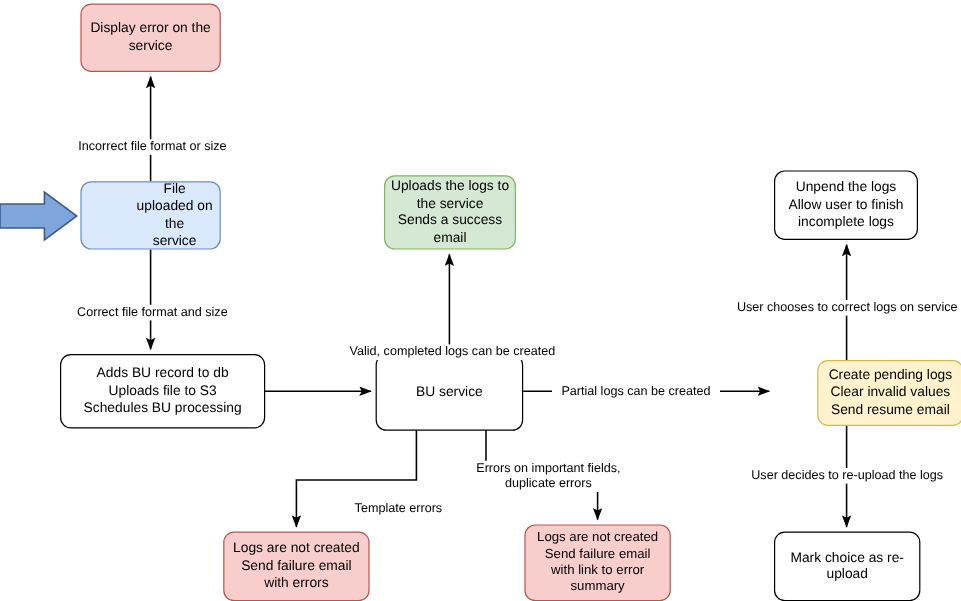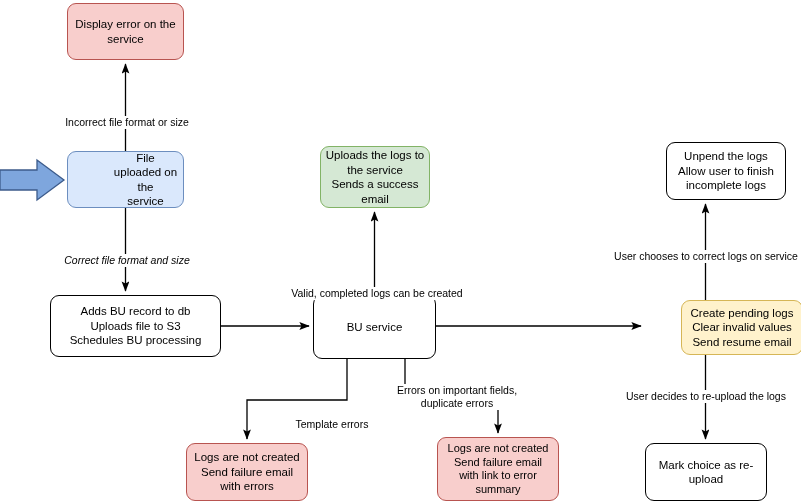--- a/index.html
+++ b/index.html
@@ -98,38 +98,39 @@
   <div class="node blue" style="left:67px;  top:151px; width:117px; height:57px;"><span>File uploaded on the
 service</span></div>
   <div class="node white" style="left:50px;  top:295px; width:171px; height:62px;"><span>Adds BU record to db
 Uploads file to S3
 Schedules BU processing</span></div>
   <div class="node green" style="left:320px; top:146px; width:110px; height:62px;"><span>Uploads the logs to
 the service
 Sends a success
 email</span></div>
   <div class="node white" style="left:313px; top:295px; width:123px; height:64px;"><span>BU service</span></div>
-  <div class="node white" style="left:666px; top:142px; width:120px; height:58px;"><span>Unpend the logs
+  <div class="node white" style="left:645px; top:142px; width:120px; height:58px;"><span>Unpend the logs
 Allow user to finish
 incomplete logs</span></div>
   <div class="node yellow" style="left:645px; top:300px; width:122px; height:55px;margin-left:36px;"><span>Create pending logs
 Clear invalid values
 Send resume email</span></div>
   <div class="node pink" style="left:186px; top:443px; width:122px; height:58px;"><span>Logs are not created
 Send failure email
 with errors</span></div>
   <div class="node pink" style="left:437px; top:437px; width:122px; height:64px; font-size:11px; line-height:13.5px;"><span>Logs are not created
 Send failure email
 with link to error
 summary</span></div>
   <div class="node white" style="left:645px; top:443px; width:122px; height:58px;"><span>Mark choice as re-
 upload</span></div>
 
   <div class="edge-label" style="left:50px;  top:96px; width:150px;margin-top:20px;">Incorrect file format or size</div>
-  <div class="edge-label" style="left:52px;  top:254px; width:146px;font-style:italic;">Correct file format and size</div>
+  <div class="edge-label" style="left:52px;  top:254px; width:146px;">Correct file format and size</div>
   <div class="edge-label" style="left:280px; top:251px; width:190px;margin-top:36px;">Valid, completed logs can be created</div>
+  <div class="edge-label" style="left:460px; top:320px; width:136px;">Partial logs can be created</div>
   <div class="edge-label" style="left:606px; top:250px; width:196px;">User chooses to correct logs on service</div>
   <div class="edge-label" style="left:614px; top:390px; width:180px;">User decides to re-upload the logs</div>
   <div class="edge-label" style="left:287px; top:397px; width:86px;margin-top:21px;">Template errors</div>
   <div class="edge-label" style="left:389px; top:384px; width:132px;">Errors on important fields,
 duplicate errors</div>
 
 </div>
 
 </body></html>

